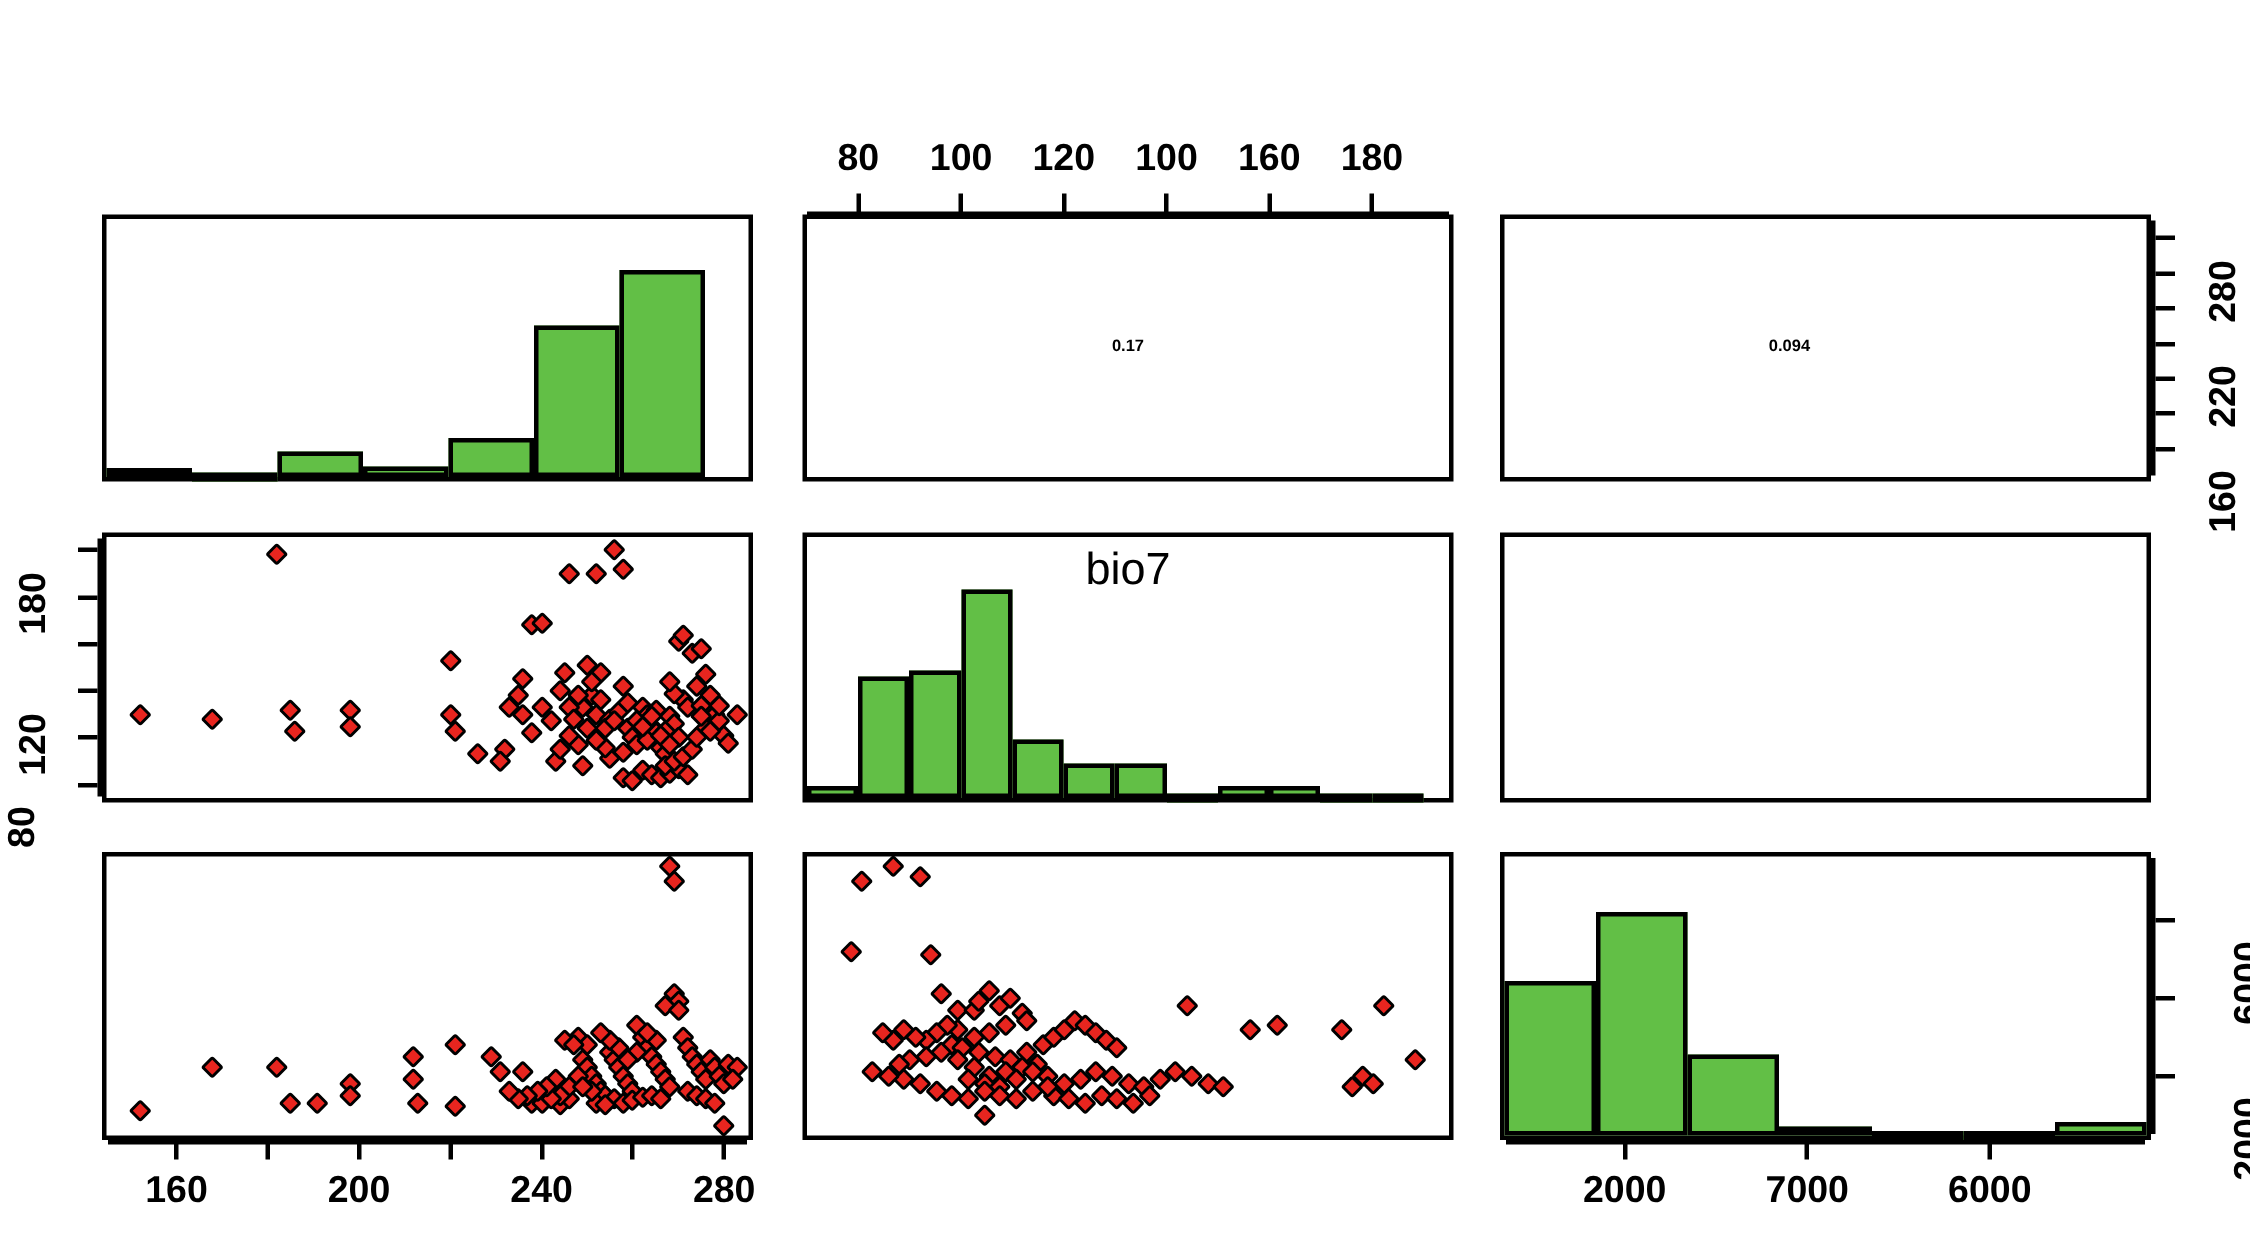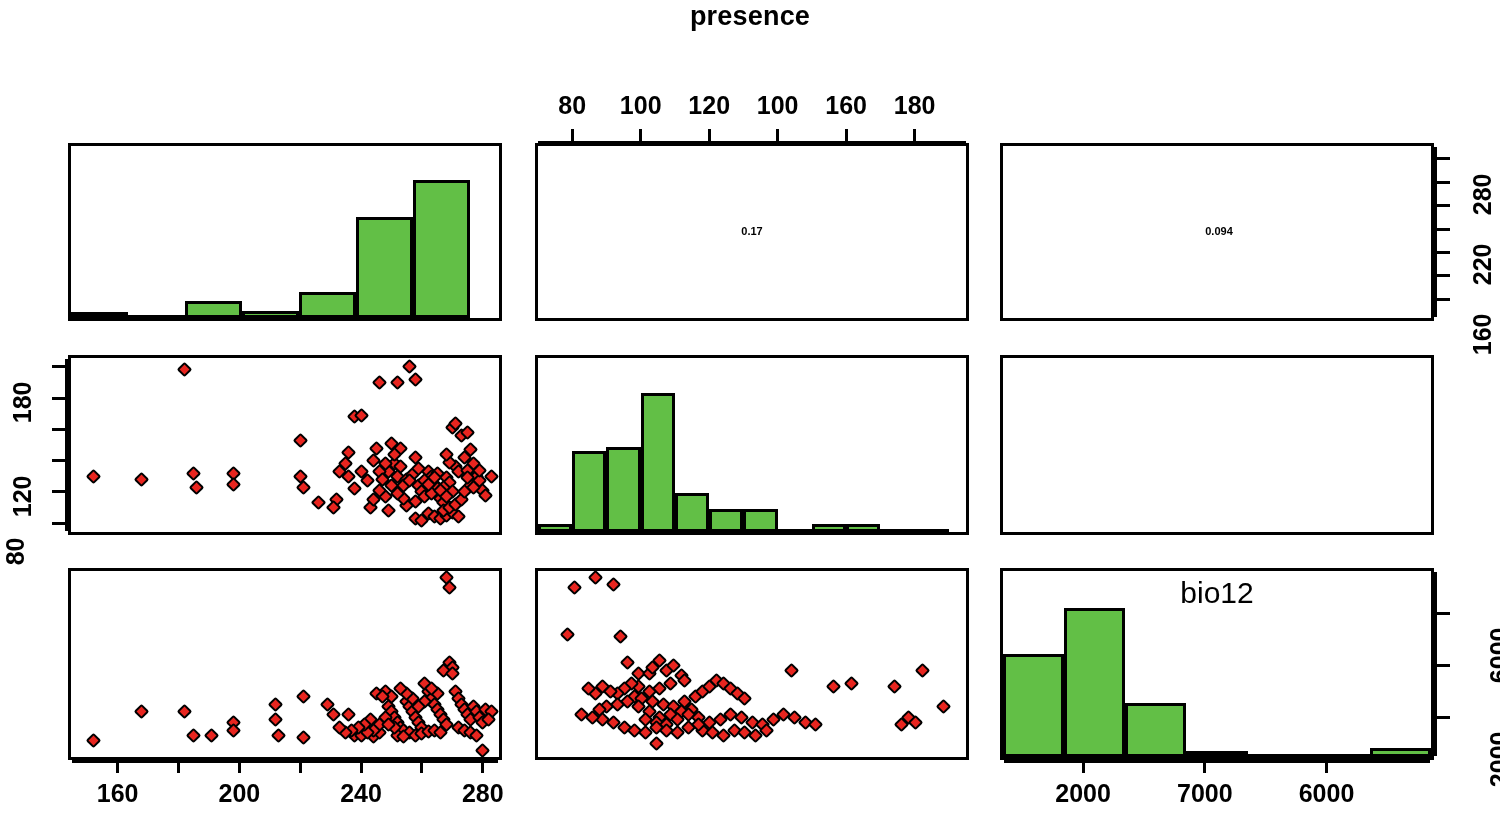--- a/index.html
+++ b/index.html
@@ -35,33 +35,32 @@
     position:absolute;font-size:25px;font-weight:bold;color:#000;
     white-space:nowrap;
   }
   .tick{position:absolute;background:#000;}
   .axisline{position:absolute;background:#000;}
 </style>
 </head>
 <body>
 
 <div id="matrix">
-  <div class="title">presence</div>
 <div class="panel" style="left: 68px; top: 143px; width: 434px; height: 178px;"></div>
     <div class="hist-bar" style="left: 71px; width: 57.0667px; height: 6px; top: 312px;"></div>
     <div class="hist-bar" style="left: 128.067px; width: 57.0667px; height: 3px; top: 315px;"></div>
     <div class="hist-bar" style="left: 185.133px; width: 57.0667px; height: 16.512px; top: 301.488px;"></div>
     <div class="hist-bar" style="left: 242.2px; width: 57.0667px; height: 7.33867px; top: 310.661px;"></div>
     <div class="hist-bar" style="left: 299.267px; width: 57.0667px; height: 25.6853px; top: 292.315px;"></div>
     <div class="hist-bar" style="left: 356.333px; width: 57.0667px; height: 100.907px; top: 217.093px;"></div>
     <div class="hist-bar" style="left: 413.4px; width: 57.0667px; height: 137.6px; top: 180.4px;"></div>
     <div class="panel" style="left: 535px; top: 143px; width: 434px; height: 178px;"></div>
     <div class="corr-label" style="left: 535px; width: 434px; top: 225px;">0.17</div>
     <div class="panel" style="left: 1000px; top: 143px; width: 434px; height: 178px;"></div>
-    <div class="corr-label" style="left: 1002px; width: 434px; top: 225px;">0.094</div>
+    <div class="corr-label" style="left: 976px; width: 434px; top: 225px;">0.094</div>
     <div class="panel" style="left: 68px; top: 355px; width: 434px; height: 180px;"></div>
     <div class="pt" style="left: 93.3px; top: 476.273px;">
       <i></i>
     </div>
     <div class="pt" style="left: 141.986px; top: 479.4px;">
       <i></i>
     </div>
     <div class="pt" style="left: 184.586px; top: 369.945px;">
       <i></i>
     </div>
@@ -374,20 +373,21 @@
     <div class="pt" style="left: 455.4px; top: 504.418px;">
       <i></i>
     </div>
     <div class="pt" style="left: 461.486px; top: 499.727px;">
       <i></i>
     </div>
     <div class="pt" style="left: 464.529px; top: 491.909px;">
       <i></i>
     </div>
     <div class="panel" style="left: 535px; top: 355px; width: 434px; height: 180px;"></div>
+    <div class="panel-label" style="top: 363px; left: 535px; width: 434px;">bio7</div>
     <div class="hist-bar" style="left: 538px; width: 34.24px; height: 7.73333px; top: 524.267px;"></div>
     <div class="hist-bar" style="left: 572.24px; width: 34.24px; height: 81.2px; top: 450.8px;"></div>
     <div class="hist-bar" style="left: 606.48px; width: 34.24px; height: 85.0667px; top: 446.933px;"></div>
     <div class="hist-bar" style="left: 640.72px; width: 34.24px; height: 139.2px; top: 392.8px;"></div>
     <div class="hist-bar" style="left: 674.96px; width: 34.24px; height: 38.6667px; top: 493.333px;"></div>
     <div class="hist-bar" style="left: 709.2px; width: 34.24px; height: 23.2px; top: 508.8px;"></div>
     <div class="hist-bar" style="left: 743.44px; width: 34.24px; height: 23.2px; top: 508.8px;"></div>
     <div class="hist-bar" style="left: 777.68px; width: 34.24px; height: 3px; top: 529px;"></div>
     <div class="hist-bar" style="left: 811.92px; width: 34.24px; height: 7.73333px; top: 524.267px;"></div>
     <div class="hist-bar" style="left: 846.16px; width: 34.24px; height: 7.73333px; top: 524.267px;"></div>
@@ -957,21 +957,20 @@
     <div class="pt" style="left: 592.25px; top: 717.127px;">
       <i></i>
     </div>
     <div class="pt" style="left: 581.6px; top: 714.535px;">
       <i></i>
     </div>
     <div class="pt" style="left: 656.15px; top: 743.042px;">
       <i></i>
     </div>
     <div class="panel" style="left: 1000px; top: 568px; width: 434px; height: 192px;"></div>
-    <div class="panel-label" style="top: 576px; left: 1000px; width: 434px;">bio12</div>
     <div class="hist-bar" style="left: 1003px; width: 61.1429px; height: 103.015px; top: 653.985px;"></div>
     <div class="hist-bar" style="left: 1064.14px; width: 61.1429px; height: 148.8px; top: 608.2px;"></div>
     <div class="hist-bar" style="left: 1125.29px; width: 61.1429px; height: 54.3692px; top: 702.631px;"></div>
     <div class="hist-bar" style="left: 1186.43px; width: 61.1429px; height: 6px; top: 751px;"></div>
     <div class="hist-bar" style="left: 1247.57px; width: 61.1429px; height: 3px; top: 754px;"></div>
     <div class="hist-bar" style="left: 1308.71px; width: 61.1429px; height: 3px; top: 754px;"></div>
     <div class="hist-bar" style="left: 1369.86px; width: 61.1429px; height: 8.58462px; top: 748.415px;"></div>
     <div class="axisline" style="left: 538px; top: 141px; width: 428px; height: 3px;"></div>
     <div class="tick" style="left: 570.74px; top: 129px; width: 3px; height: 14px;"></div>
     <div class="ax-num" style="left: 572.24px; top: 91px; transform: translateX(-50%);">80</div>

